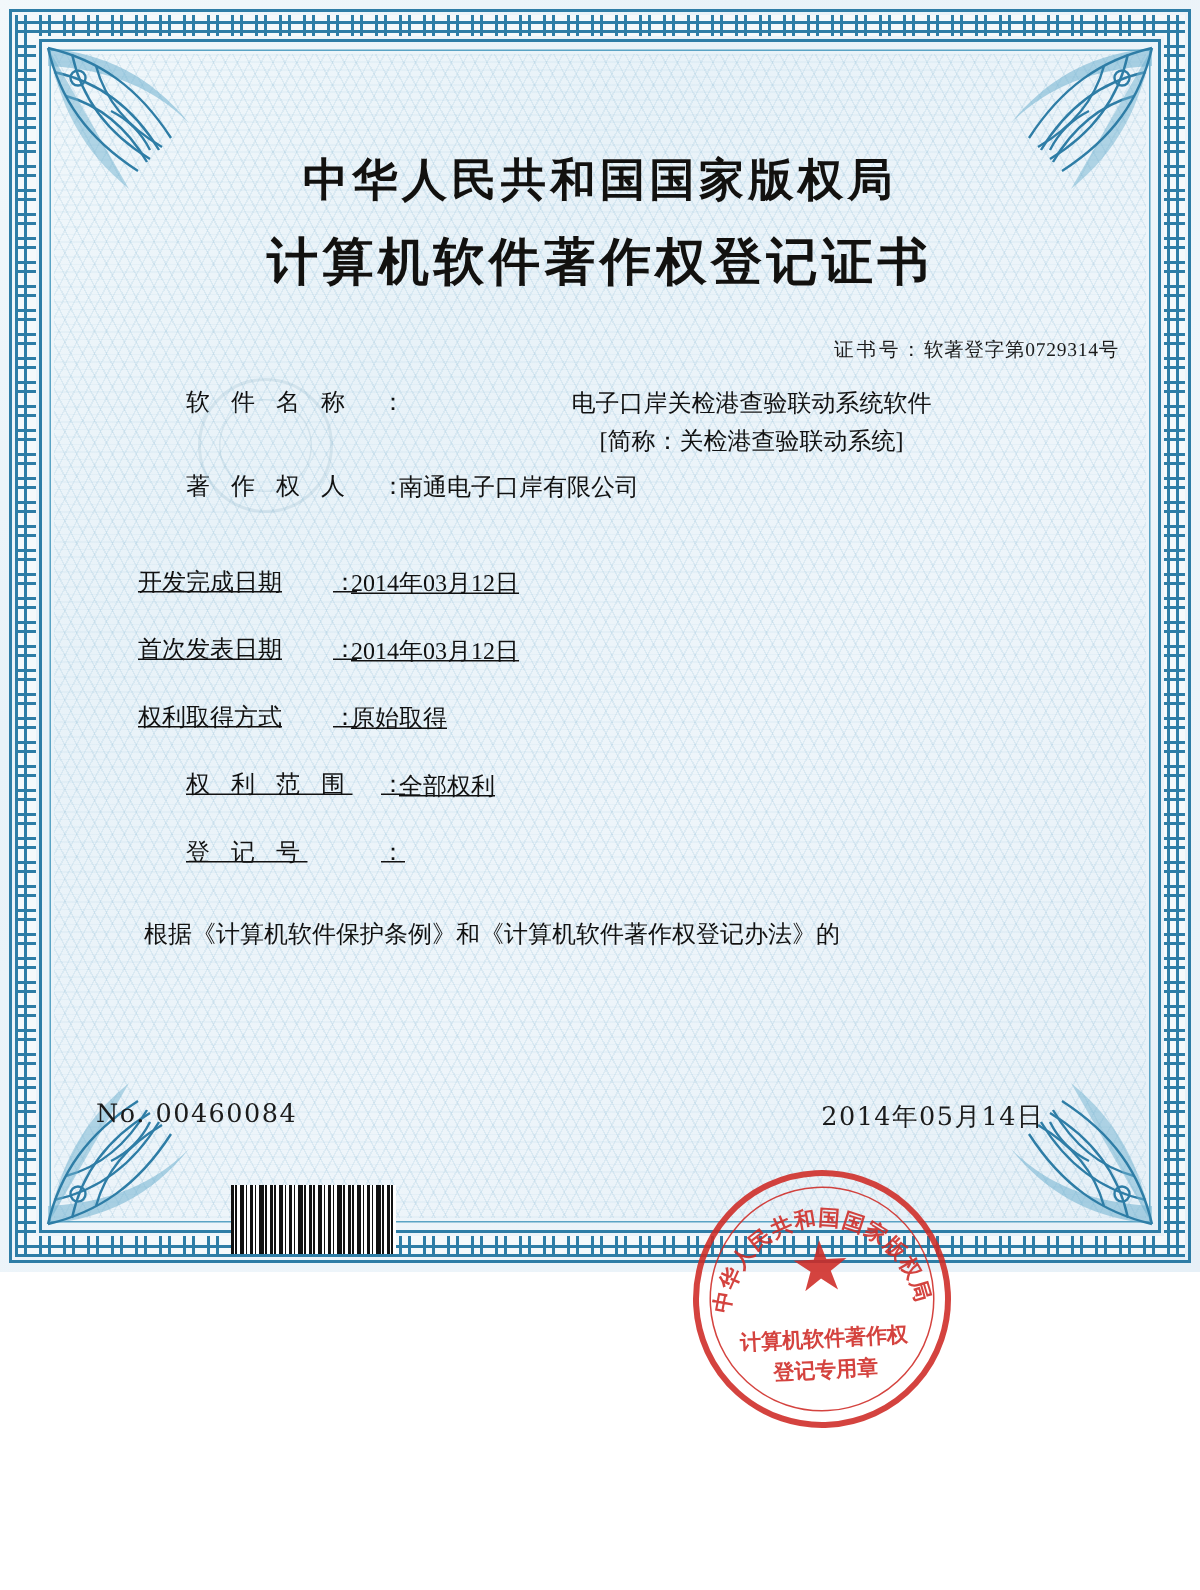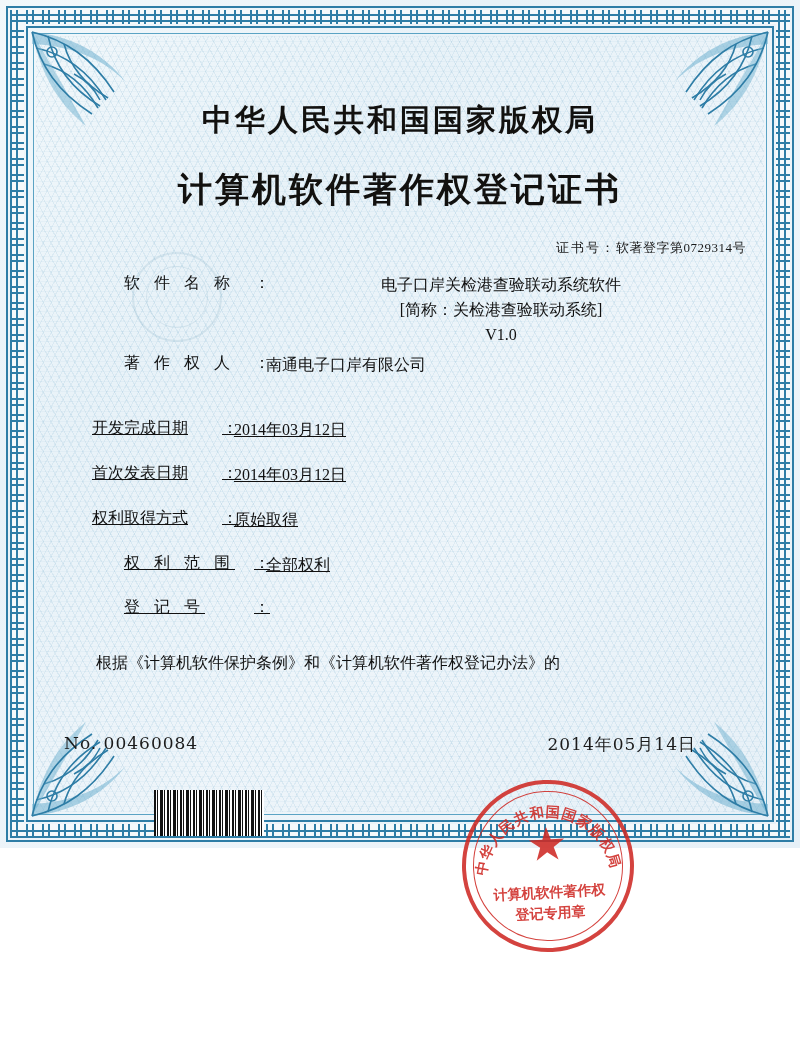--- a/index.html
+++ b/index.html
@@ -106,21 +106,21 @@
     color: #12110f;
     margin-top: 60px;
     font-family: "DejaVu Serif", "Liberation Serif", serif;
   }
   .title-sub {
     text-align: center;
     font-size: 34px;
     font-weight: bold;
     letter-spacing: 3px;
     color: #12110f;
-    margin-top: 26px;
+    margin-top: 11px;
     font-family: "DejaVu Serif", "Liberation Serif", serif;
   }
 
   .cert-no {
     text-align: right;
     font-size: 13px;
     color: #1a1a1a;
     margin-top: 26px;
     padding-right: 10px;
     letter-spacing: 0.5px;
@@ -355,21 +355,20 @@
     </div>
 
     <div class="fields">
 
       <div class="field-row">
         <div class="field-label label-wide">软 件 名 称</div>
         <div class="field-colon">：</div>
         <div class="field-value">
           <span class="vline">电子口岸关检港查验联动系统软件</span>
           <span class="vline">[简称：关检港查验联动系统]</span>
-          <span class="vline">V1.0</span>
         </div>
       </div>
 
       <div class="field-row">
         <div class="field-label label-wide">著 作 权 人</div>
         <div class="field-colon">：</div>
         <div class="field-value">南通电子口岸有限公司</div>
       </div>
 
       <div class="spacer-1"></div>

